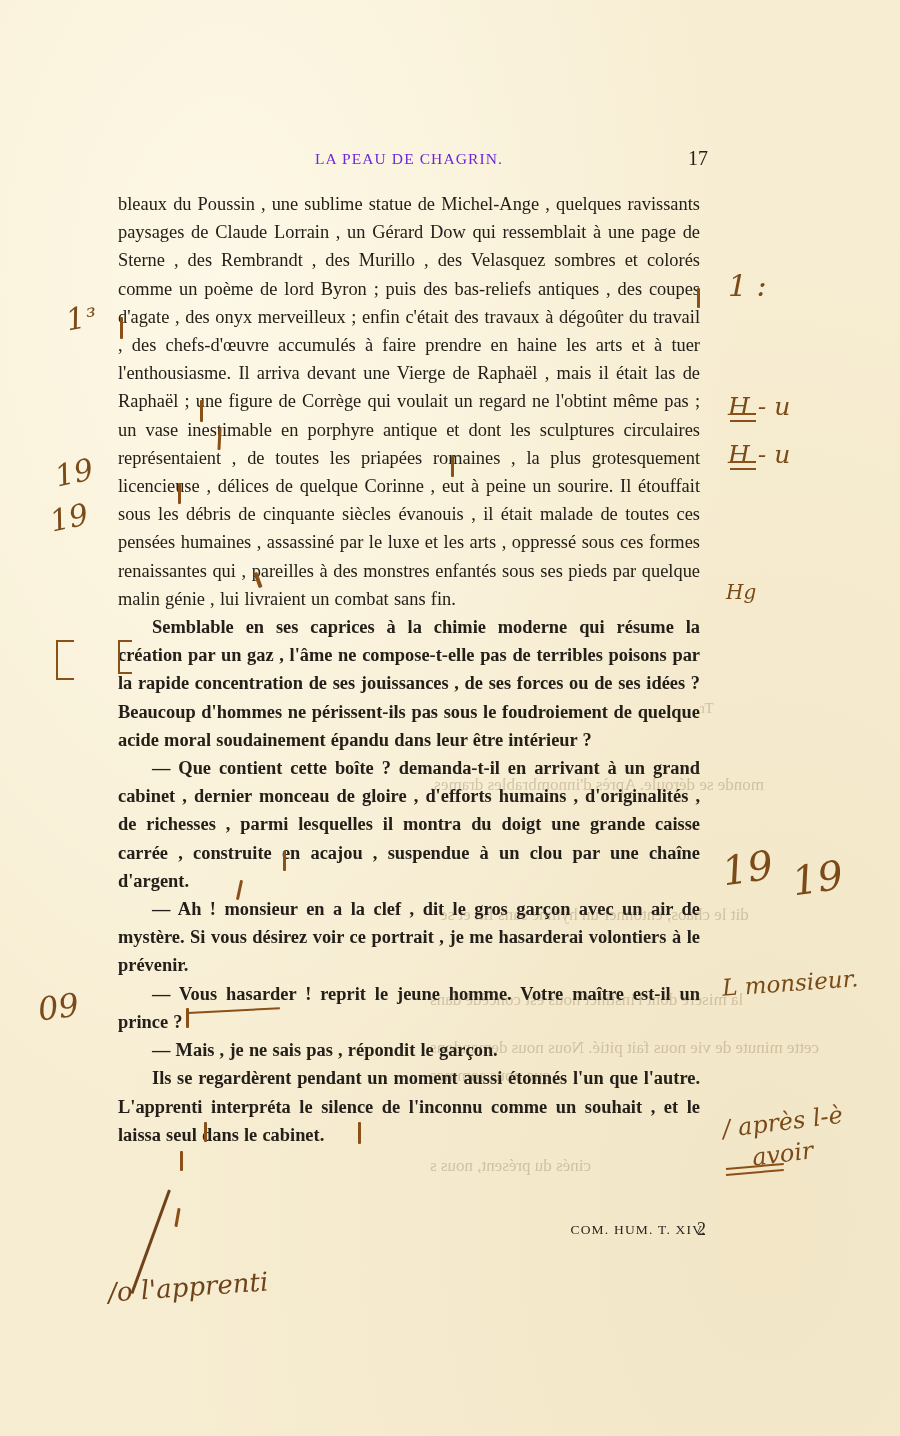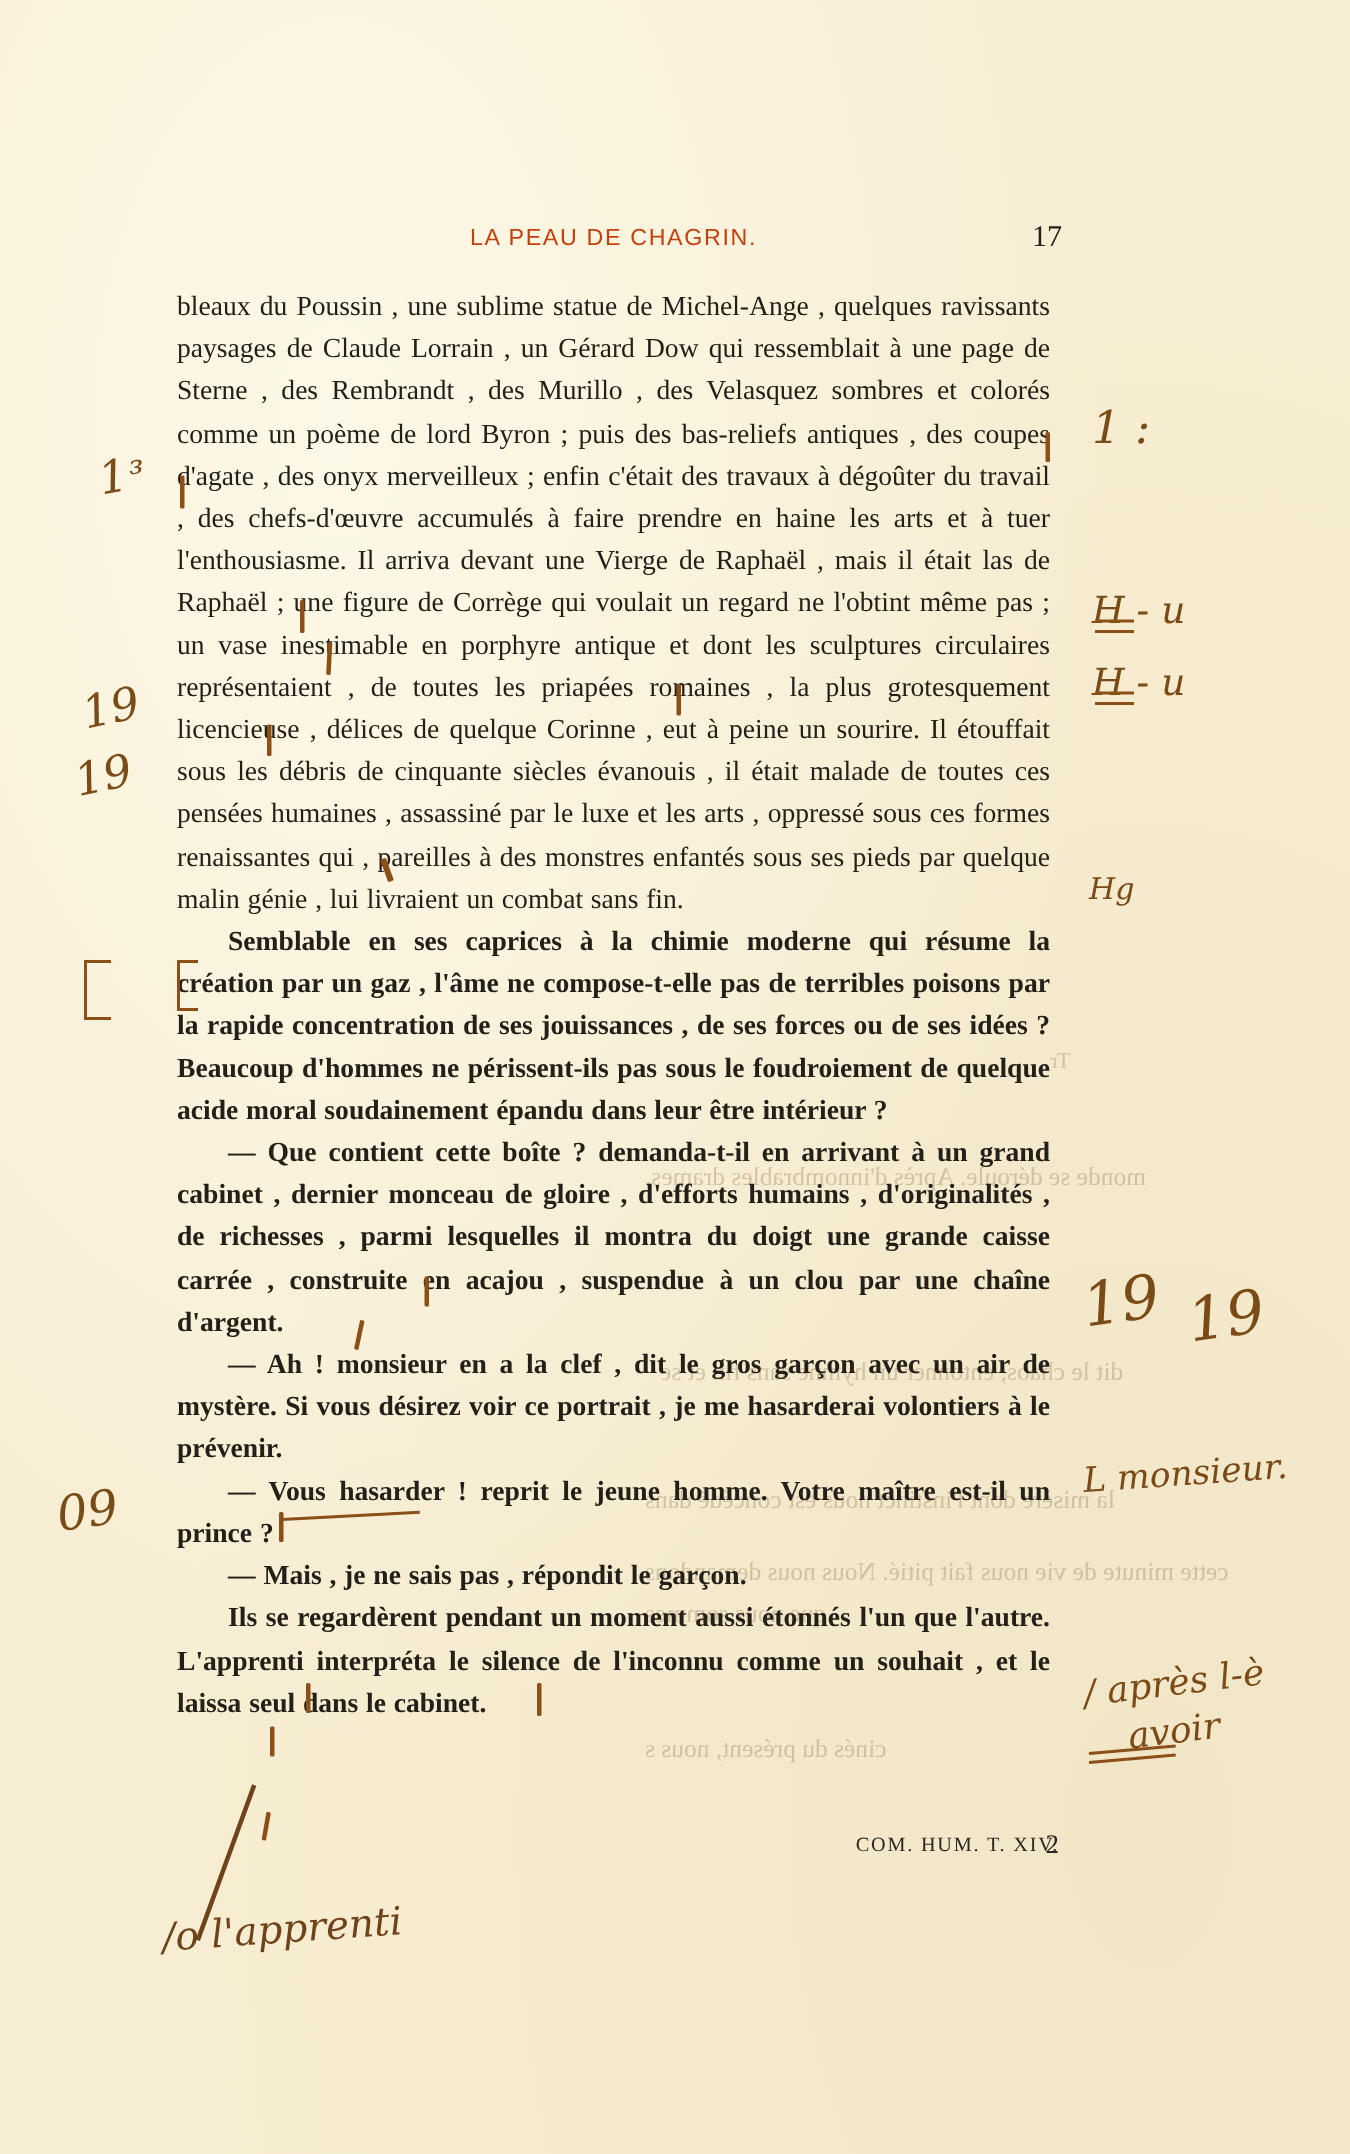--- a/index.html
+++ b/index.html
@@ -36,24 +36,24 @@
   .header-row {
     position: relative;
     height: 30px;
     margin-bottom: 10px;
   }
   .running-head {
     position: absolute;
     left: 50%;
     transform: translateX(-50%);
     top: 0;
-    font-family: Liberation Sans, sans-serif;
+    font-family: Liberation Serif, serif;
     font-size: 15.5px;
     letter-spacing: 1.1px;
-    color: #c2410c;
+    color: #6d28d9;
     white-space: nowrap;
   }
   .folio {
     position: absolute;
     right: -8px;
     top: -3px;
     font-size: 20px;
     color: #23201c;
     text-align: center;
   }

